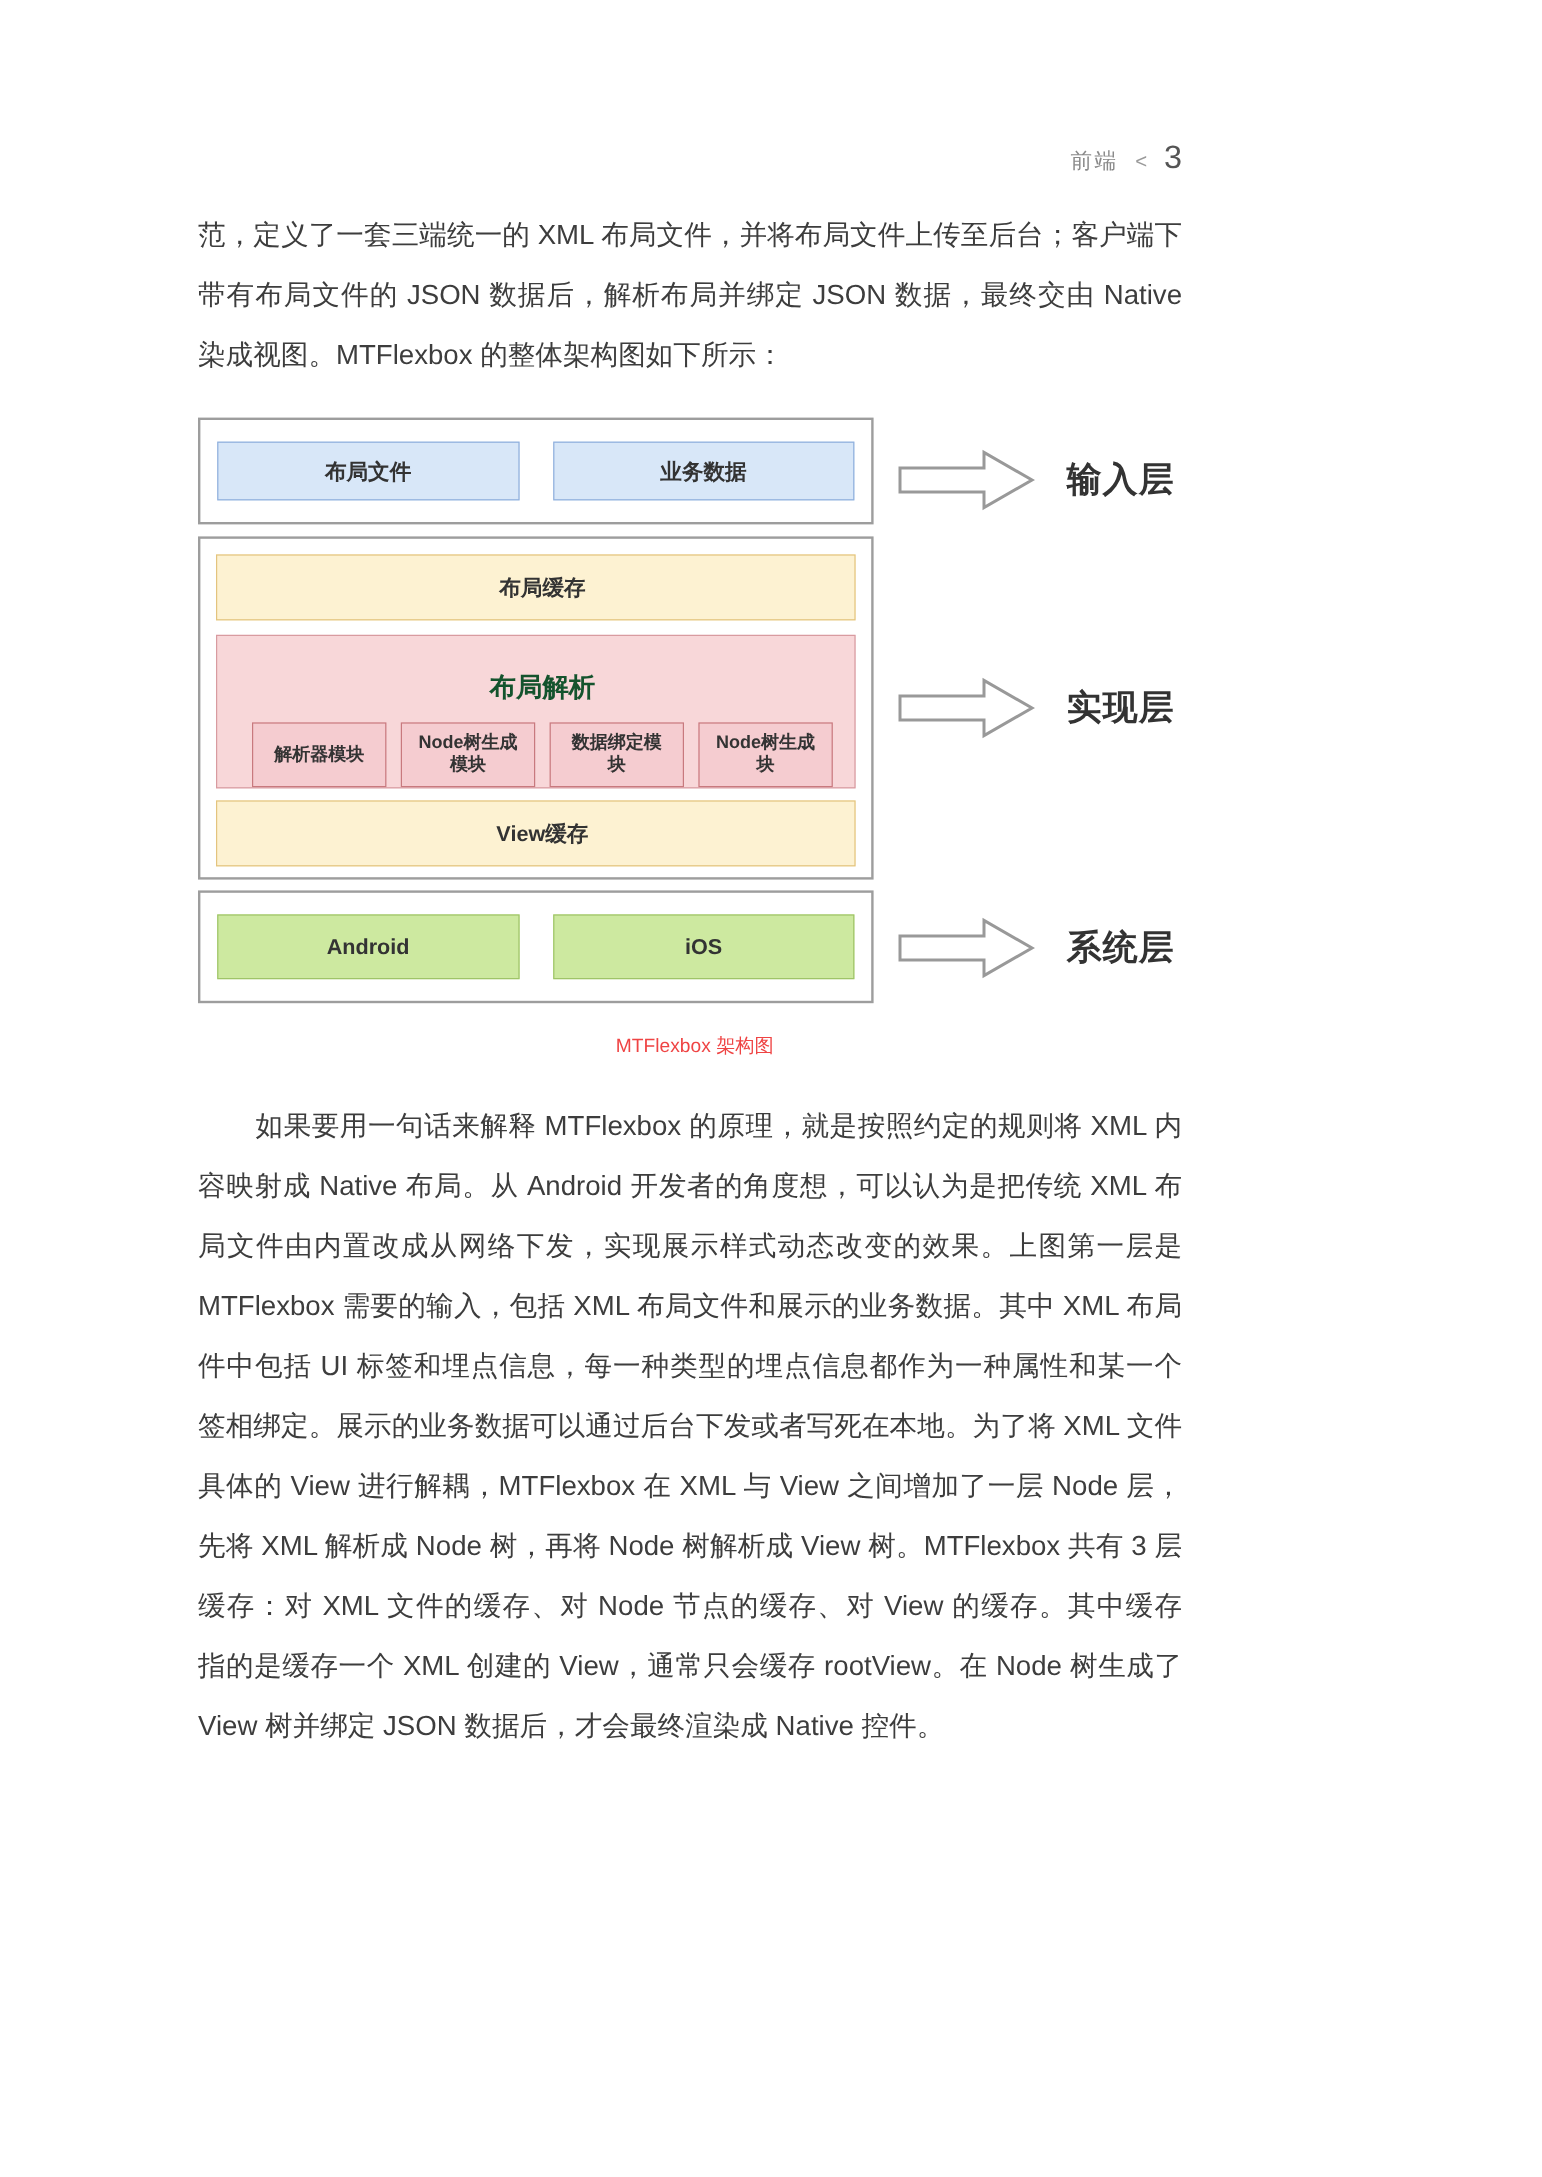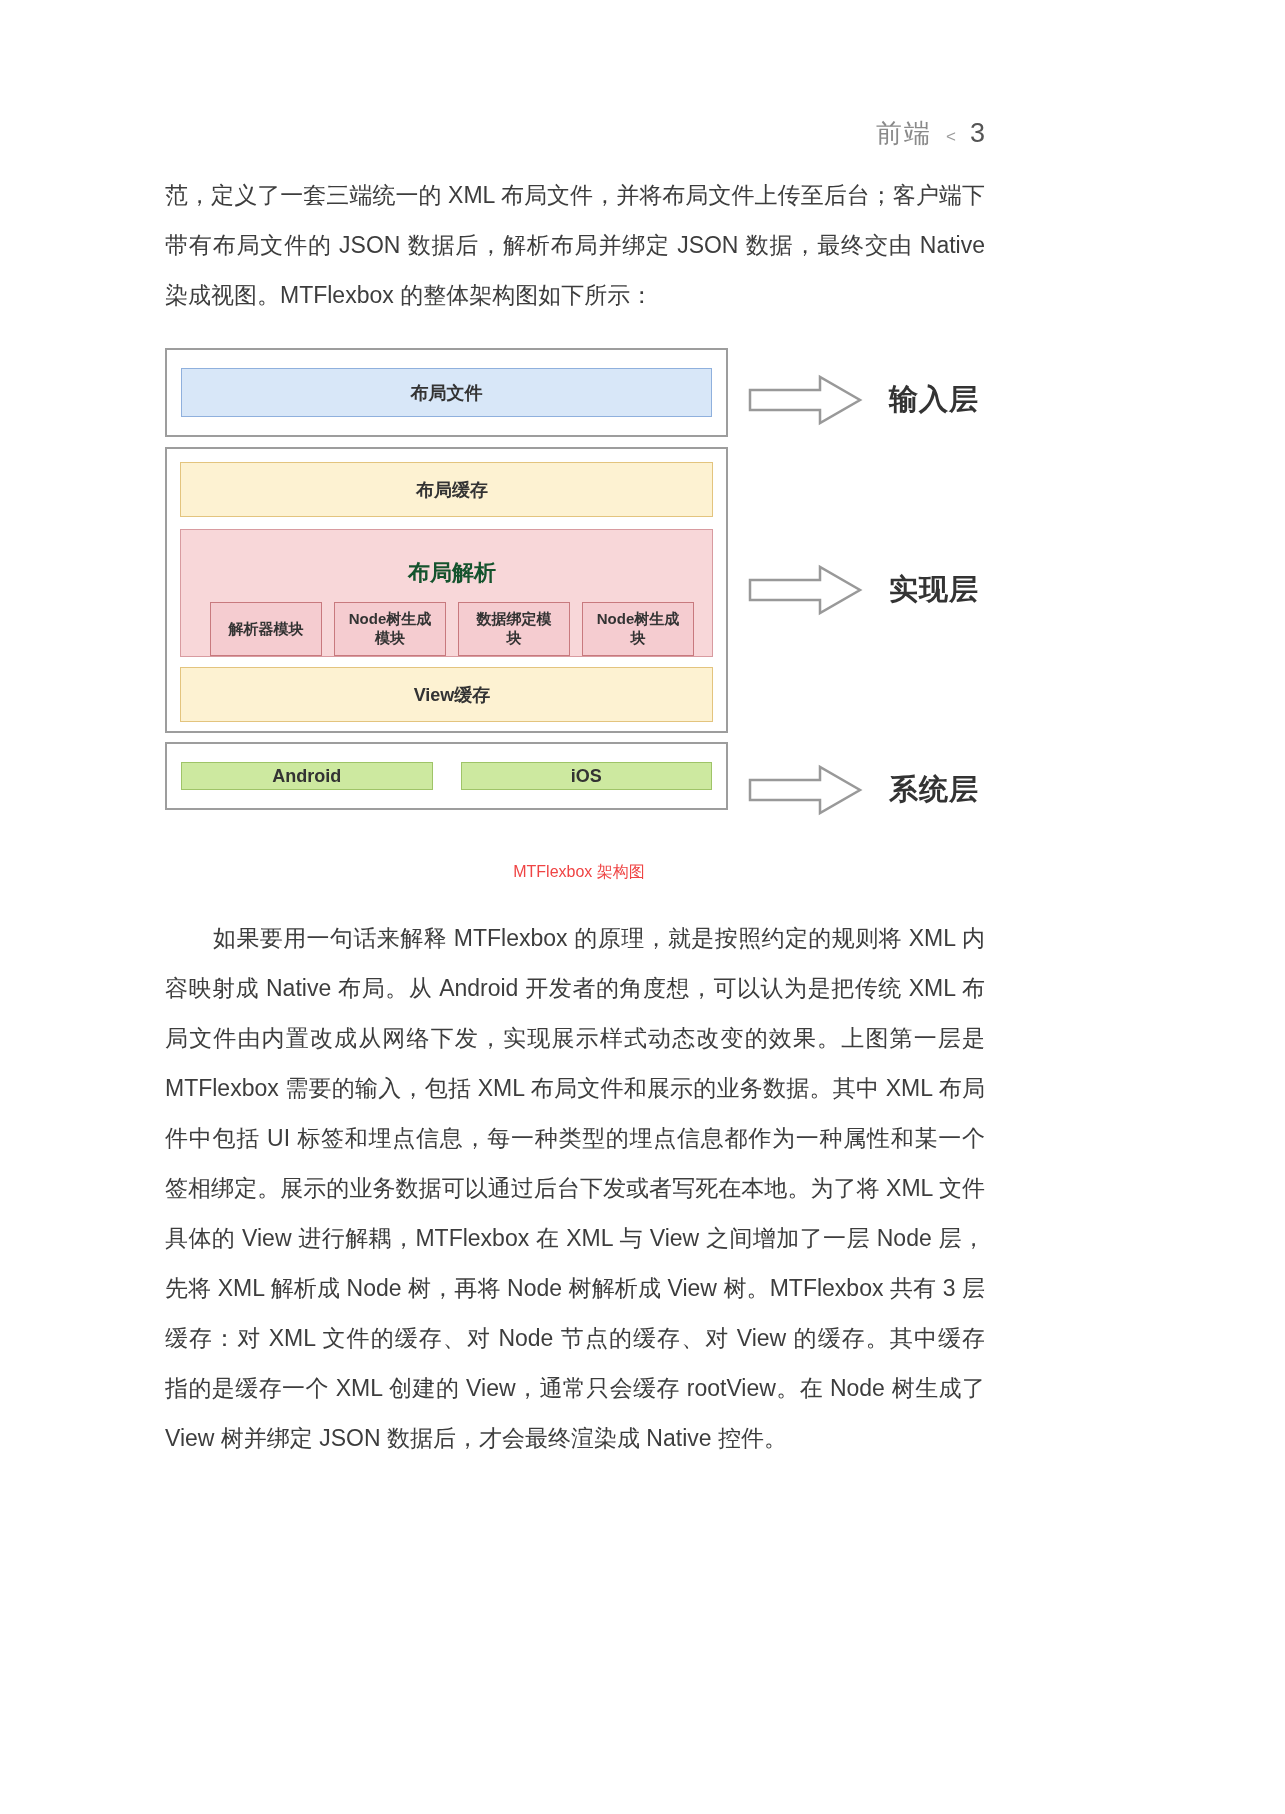--- a/index.html
+++ b/index.html
@@ -9,21 +9,21 @@
     background:#ffffff;
     font-family:"Liberation Sans","DejaVu Sans",sans-serif;
     color:#3d3d3d;
     overflow:hidden;
   }
   
   .header{
     position:absolute;top:116px;right:300px;
     display:flex;align-items:baseline;gap:14px;
   }
-  .header .section{font-size:26px;color:#8a8a8a;letter-spacing:2px;}
+  .header .section{font-size:18px;color:#8a8a8a;letter-spacing:2px;}
   .header .sep{font-size:17px;color:#9a9a9a;}
   .header .pagenum{font-size:27px;color:#555;}
   
   .para{position:absolute;left:165px;width:820px;}
   .para .line{
     font-size:23px;line-height:50px;height:50px;
     white-space:nowrap;color:#3d3d3d;
     text-align:justify;
   }
   .para .line.justify{text-align:justify;text-align-last:justify;white-space:normal;height:50px;overflow:hidden;}
@@ -32,21 +32,21 @@
   .para .line.indent{text-indent:48px;}
   
   .diagram{position:absolute;left:165px;top:348px;width:563px;height:482px;}
   .layer-outer{
     position:absolute;left:0;width:563px;
     background:#ffffff;border:2px solid #9d9d9d;
     box-sizing:border-box;
   }
   .outer-input{top:0;height:89px;}
   .outer-impl{top:99px;height:286px;}
-  .outer-sys{top:394px;height:68px;}
+  .outer-sys{top:394px;height:94px;}
   .pair-row{
     position:absolute;left:14px;right:14px;top:18px;bottom:18px;
     display:flex;gap:28px;
   }
   .pair-box{
     flex:1;display:flex;align-items:center;justify-content:center;
     font-size:18px;font-weight:bold;color:#333;
     border:1.5px solid;box-sizing:border-box;
   }
   .blue-box{background:#d8e7f8;border-color:#8fb0dd;}
@@ -104,20 +104,21 @@
     <div class="line justify">范，定义了一套三端统一的 XML 布局文件，并将布局文件上传至后台；客户端下载</div>
     <div class="line justify">带有布局文件的 JSON 数据后，解析布局并绑定 JSON 数据，最终交由 Native 渲</div>
     <div class="line plain">染成视图。MTFlexbox 的整体架构图如下所示：</div>
   </div>
 
   <div class="diagram">
 
     <div class="layer-outer outer-input">
       <div class="pair-row">
         <div class="pair-box blue-box">布局文件</div>
+        <div class="pair-box blue-box">业务数据</div>
       </div>
     </div>
 
     <div class="layer-outer outer-impl">
       <div class="band yellow band-cache-top">布局缓存</div>
       <div class="band band-parse">
         <div class="parse-title">布局解析</div>
         <div class="module-row">
           <div class="module-box">解析器模块</div>
           <div class="module-box">Node树生成

